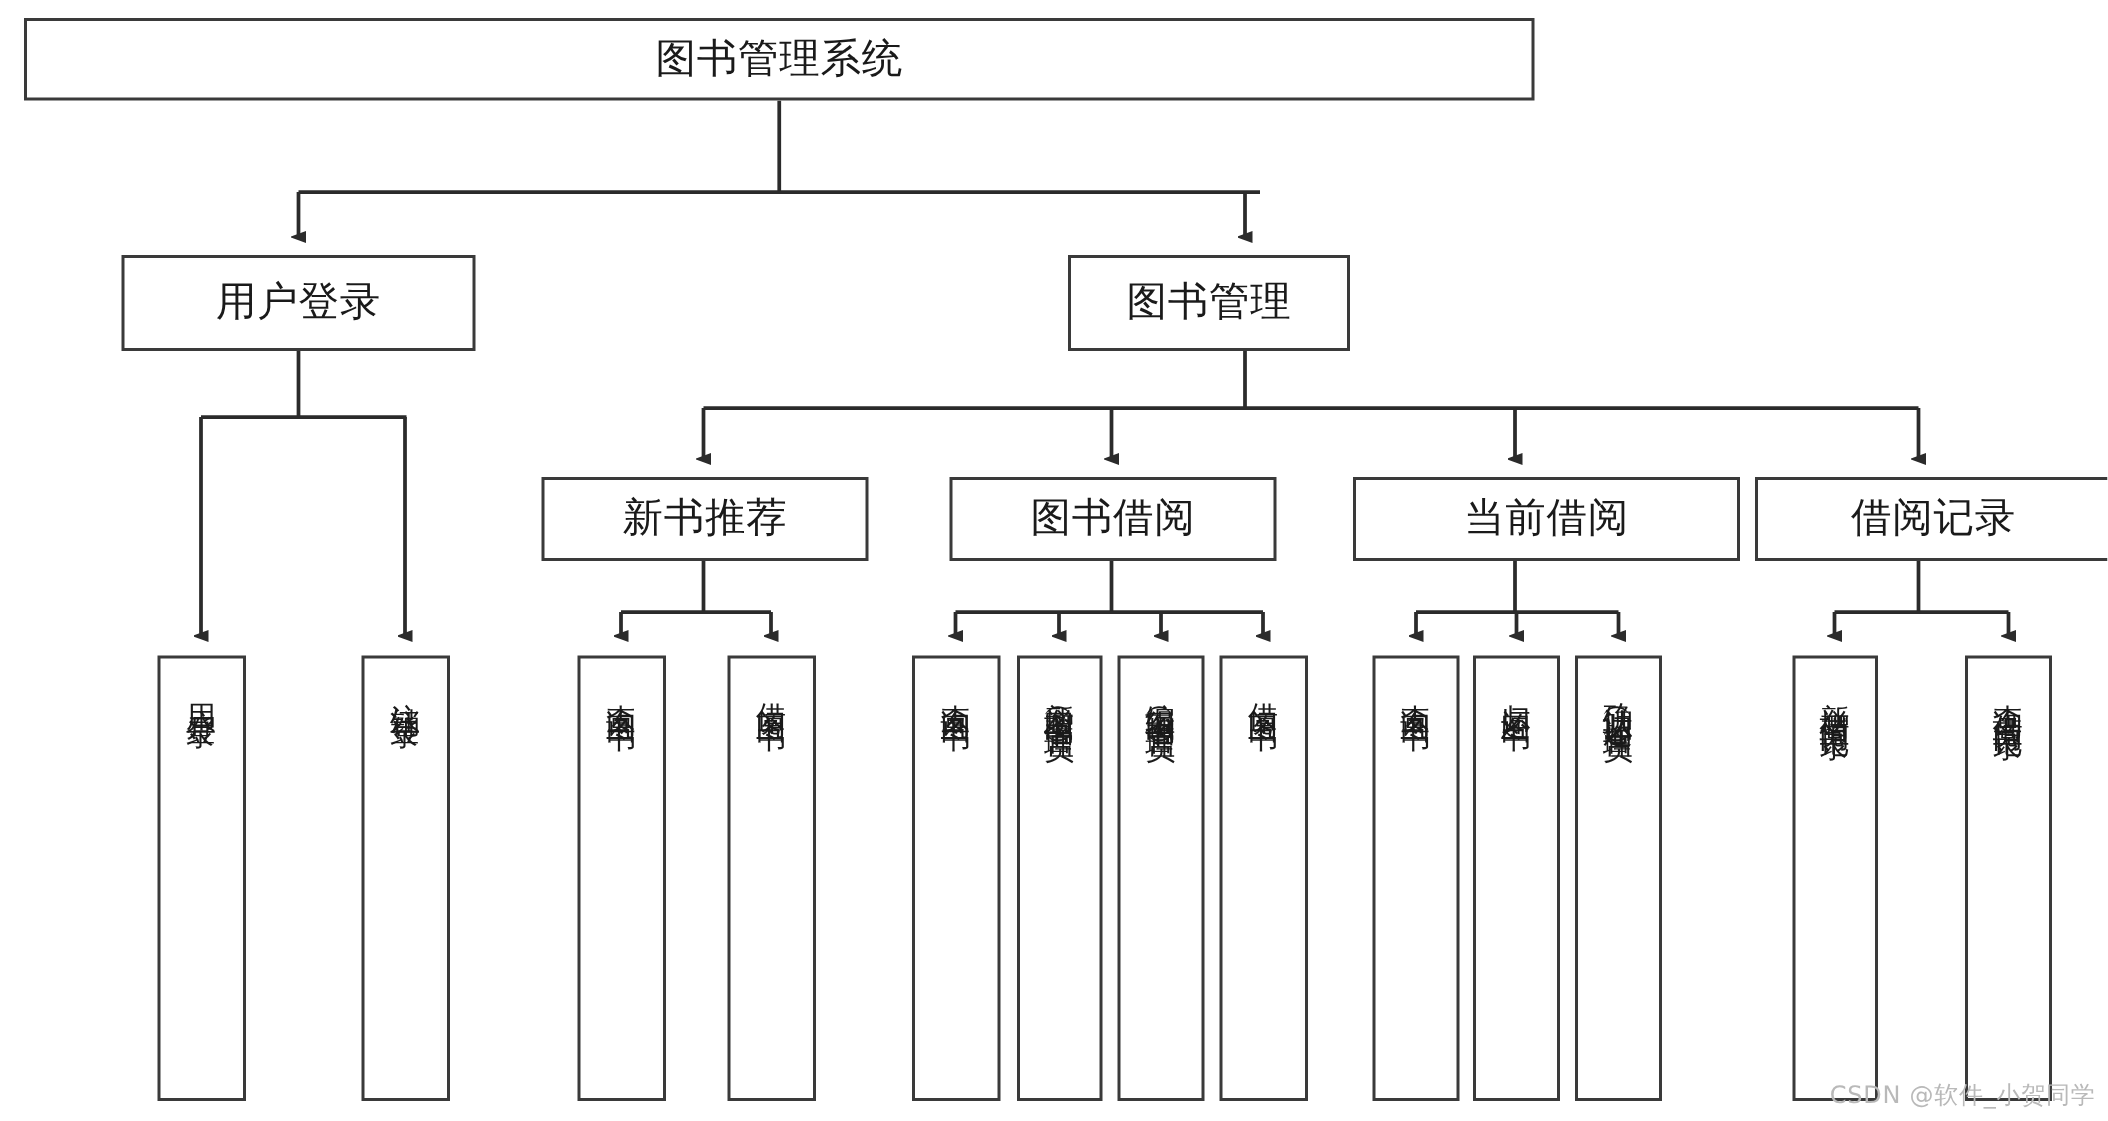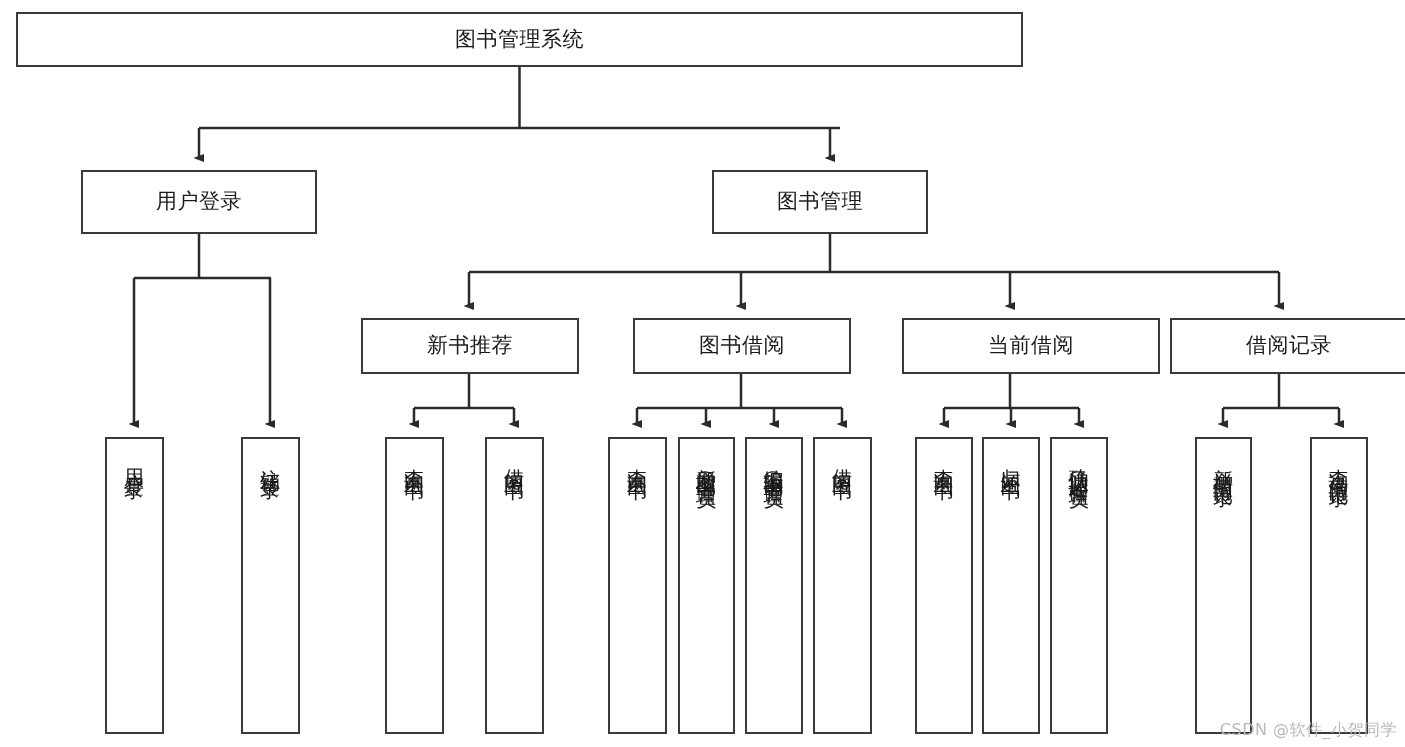--- a/index.html
+++ b/index.html
@@ -30,21 +30,21 @@
     position: absolute;
     box-sizing: border-box;
     background: #ffffff;
     border: 2px solid #3a3a3a;
     display: flex;
     align-items: center;
     justify-content: center;
     color: #1a1a1a;
   }
   .node.horiz .node-label {
-    font-size: 21px;
+    font-size: 27px;
     line-height: 1.1;
     letter-spacing: 0.5px;
     white-space: nowrap;
   }
   .node.vert {
     align-items: flex-start;
     justify-content: center;
     padding-top: 14px;
   }
   .node.vert .node-label {
@@ -128,21 +128,21 @@
     </g>
   </svg>
 
   <div class="node horiz node-root" style="left:16px; top:12px; width:1007px; height:55px;">
     <span class="node-label">图书管理系统</span>
   </div>
 
   <div class="node horiz" style="left:81px; top:170px; width:236px; height:64px;">
     <span class="node-label">用户登录</span>
   </div>
-  <div class="node horiz" style="left:712px; top:170px; width:216px; height:64px;text-align:center;">
+  <div class="node horiz" style="left:712px; top:170px; width:188px; height:64px;text-align:center;">
     <span class="node-label">图书管理</span>
   </div>
 
   <div class="node horiz" style="left:361px; top:318px; width:218px; height:56px;">
     <span class="node-label">新书推荐</span>
   </div>
   <div class="node horiz" style="left:633px; top:318px; width:218px; height:56px;">
     <span class="node-label">图书借阅</span>
   </div>
   <div class="node horiz" style="left:902px; top:318px; width:258px; height:56px;">

